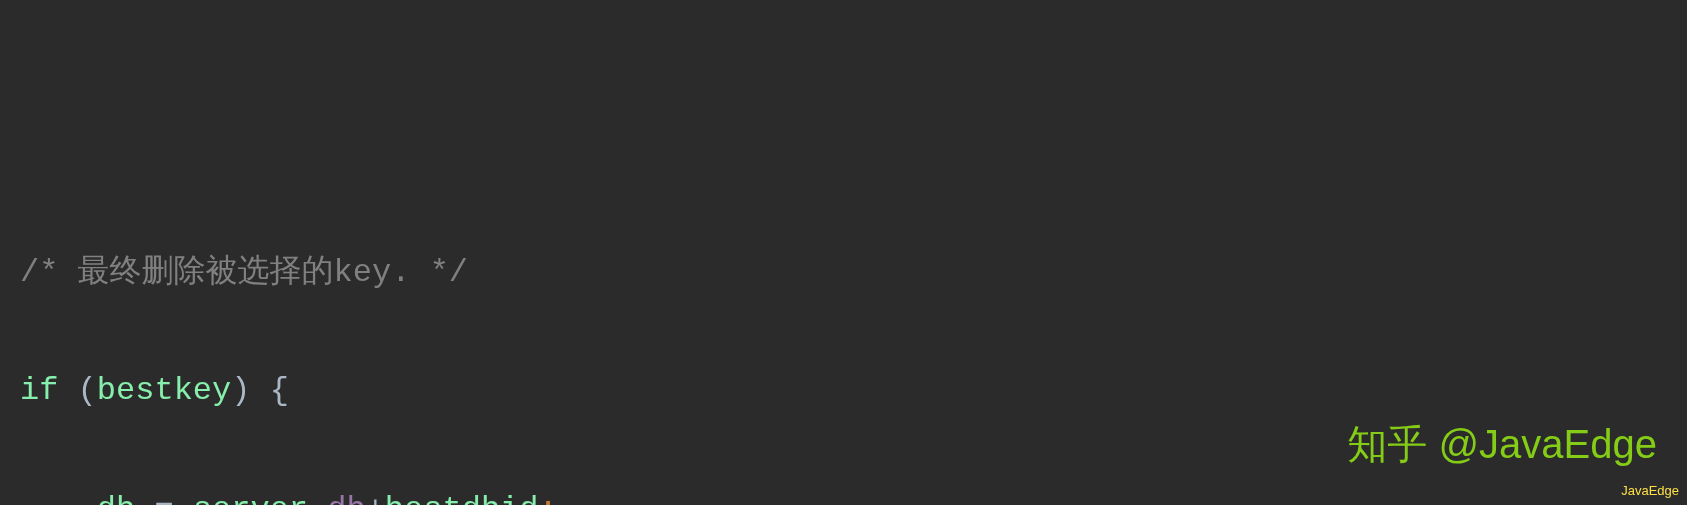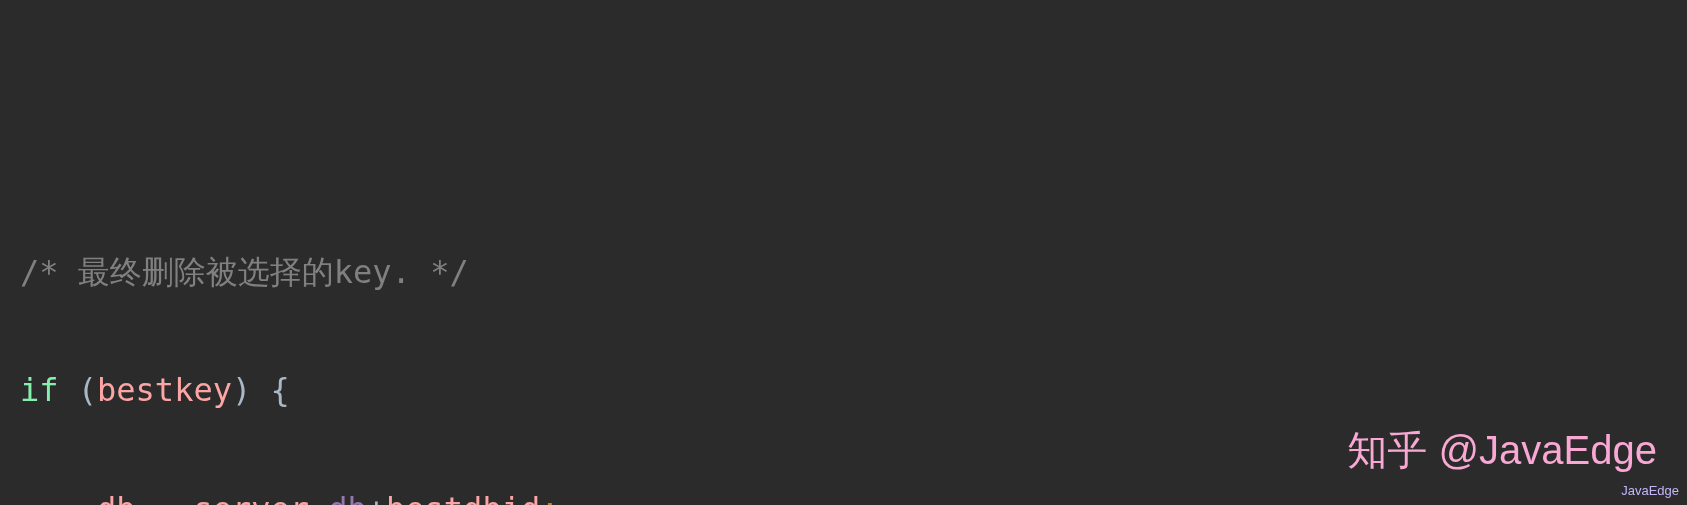--- a/index.html
+++ b/index.html
@@ -1,18 +1,19 @@
 <!DOCTYPE html>
 <html><head>
   <meta charset="utf-8">
   <style>
     * {
       margin: 0;
       padding: 0;
       box-sizing: border-box;
+      font-family: Liberation Mono, monospace;
     }
     body {
       background-color: #2b2b2b;
       font-family: "Menlo", "Monaco", "Consolas", monospace;
       font-size: 32px;
       line-height: 1.85;
       color: #a9b7c6;
       padding: 6px 20px;
       white-space: pre;
       overflow: hidden;
@@ -26,40 +27,40 @@
     .keyword {
       color: #86efac;
     }
     .punct {
       color: #a9b7c6;
     }
     .punct-orange {
       color: #cc7832;
     }
     .identifier {
-      color: #fca5a5;
+      color: #86efac;
     }
     .field {
       color: #9876aa;
     }
     .watermark {
       position: absolute;
       right: 30px;
-      bottom: 18px;
-      color: #f9a8d4;
+      bottom: 24px;
+      color: #84cc16;
       font-family: "PingFang SC", "Microsoft YaHei", sans-serif;
       font-size: 40px;
       font-weight: 400;
       pointer-events: none;
     }
     .watermark-small {
       position: absolute;
       right: 8px;
       bottom: 2px;
-      color: #c4b5fd;
+      color: #fde047;
       font-family: sans-serif;
       font-size: 13px;
       pointer-events: none;
     }
     .line {
       display: block;
     }
   </style>
 </head>
 <body>

